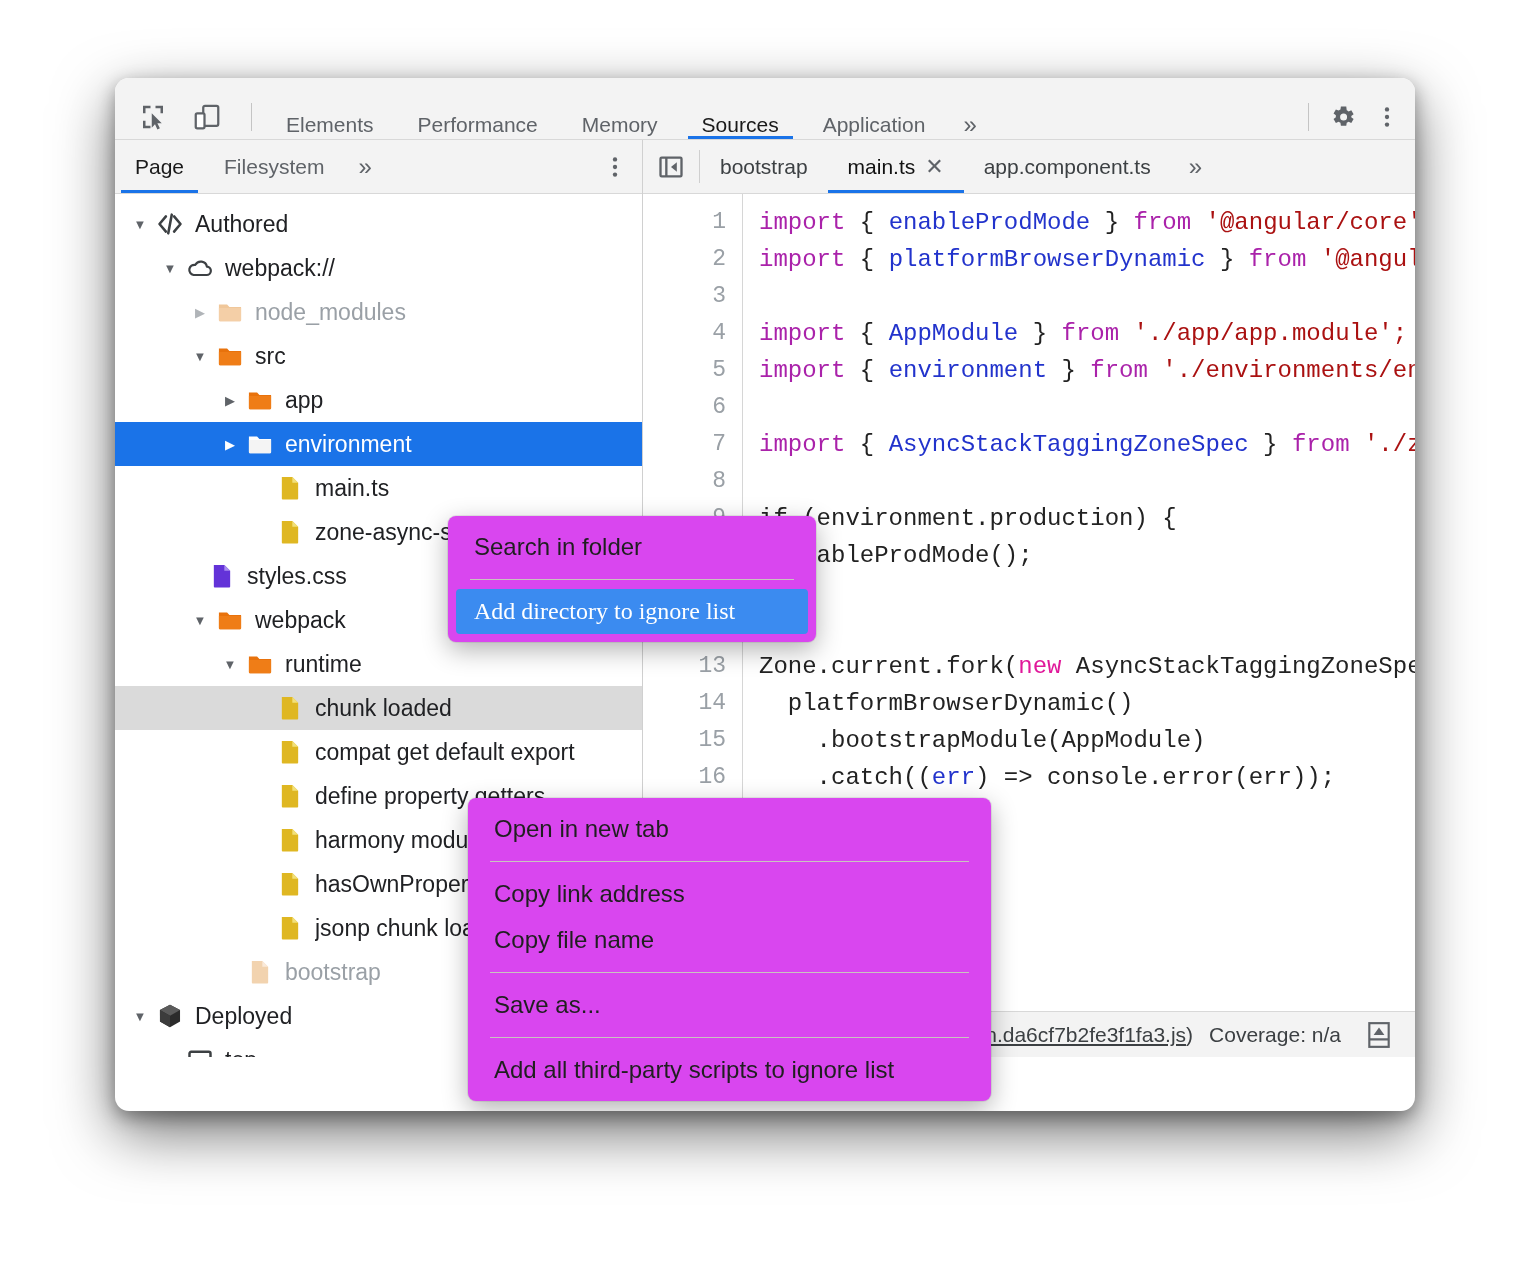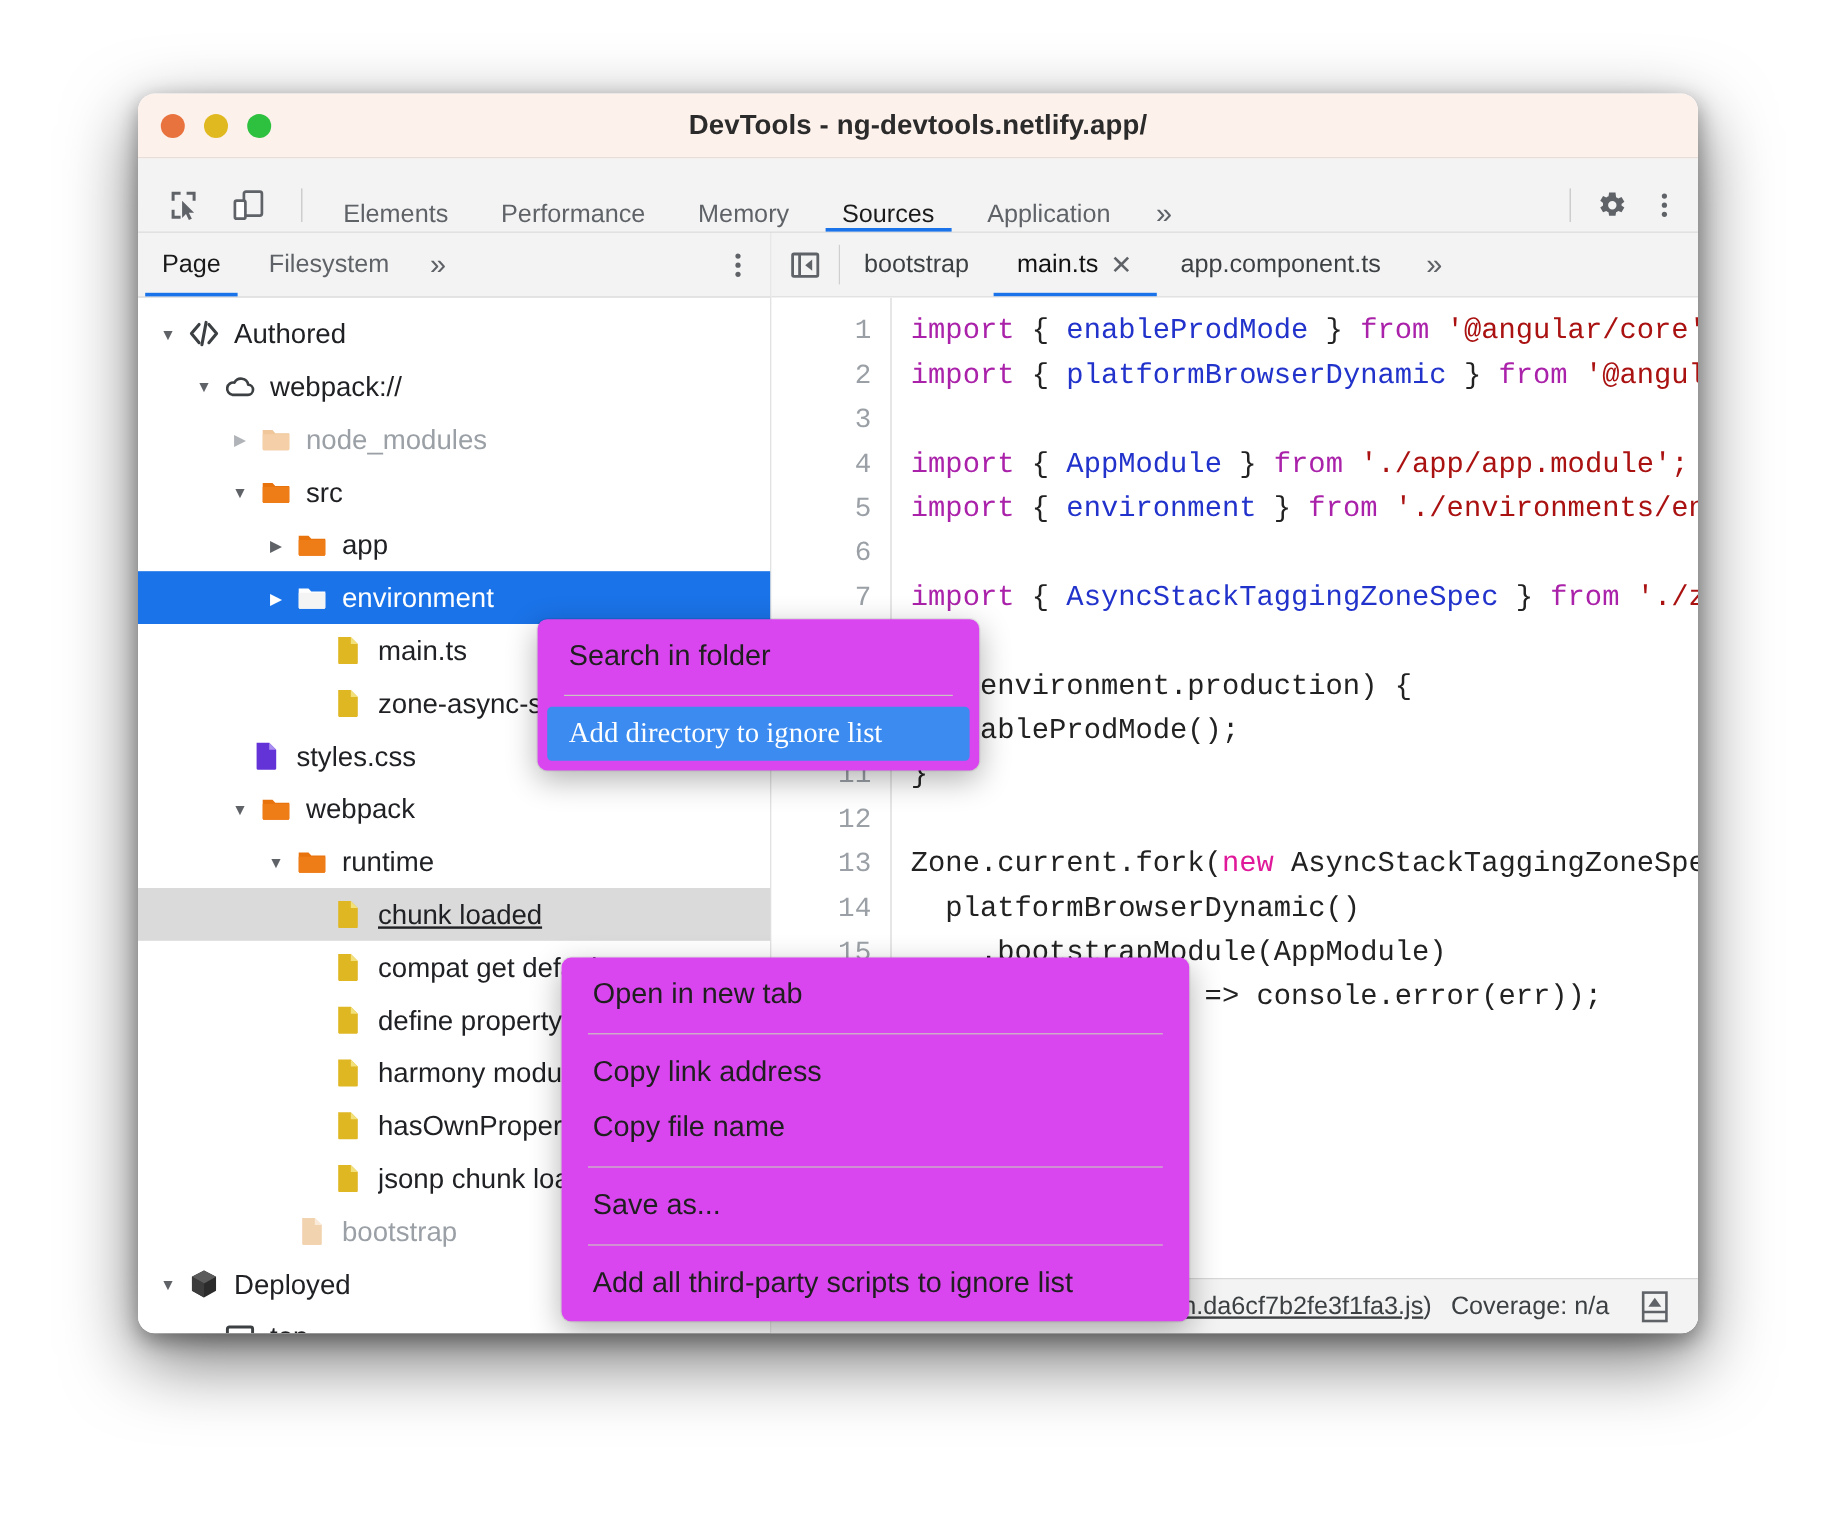--- a/index.html
+++ b/index.html
@@ -103,21 +103,21 @@
 
   .tree { flex: 1; overflow: hidden; padding-top: 8px; position: relative; }
   .row {
     display: flex; align-items: center;
     height: 44px;
     font-size: 23px; color: #202124;
     white-space: nowrap;
     padding-right: 4px;
   }
   .row.selected { background: #1a73e8; color: #fff; }
-  .row.hovered { background: #dadada; text-decoration: underline; }
+  .row.hovered { background: #dadada; }
   .row.dim { color: #9aa0a6; }
   .tw {
     width: 26px; min-width: 26px; display: flex; align-items: center; justify-content: center;
     font-size: 13px; color: #5f6368;
   }
   .row.selected .tw { color: #fff; }
   .row.dim .tw { color: #b0b4b8; }
   .tw.empty { visibility: hidden; }
   .ico { width: 34px; min-width: 34px; display: flex; align-items: center; justify-content: center; margin-right: 8px; }
   .lbl { overflow: hidden; text-overflow: clip; }
@@ -201,28 +201,20 @@
 
   #ctx-folder { left: 333px; top: 414px; width: 368px; }
   #ctx-script { left: 353px; top: 696px; width: 523px; }
 </style>
 </head>
 <body>
 
 <div id="root">
   <div class="window">
 
-    <div class="titlebar">
-      <div class="lights">
-        <div class="light red"></div>
-        <div class="light yellow"></div>
-        <div class="light green"></div>
-      </div>
-      <div class="win-title">DevTools - ng-devtools.netlify.app/</div>
-    </div>
 
     <div class="dt-toolbar">
       <div class="tb-icons">
         <div class="tb-btn">
           <svg width="30" height="30" viewBox="0 0 24 24">
             <path d="M4 3h6v2H6v4H4V3z" fill="#5f6368"></path>
             <path d="M4 15v6h6v-2H6v-4H4z" fill="#5f6368"></path>
             <path d="M20 3h-6v2h4v4h2V3z" fill="#5f6368"></path>
             <path d="M11 9l8 8h-3.5l2 4-2 .9-1.9-4.1L11 20.5V9z" fill="#5f6368"></path>
           </svg>

